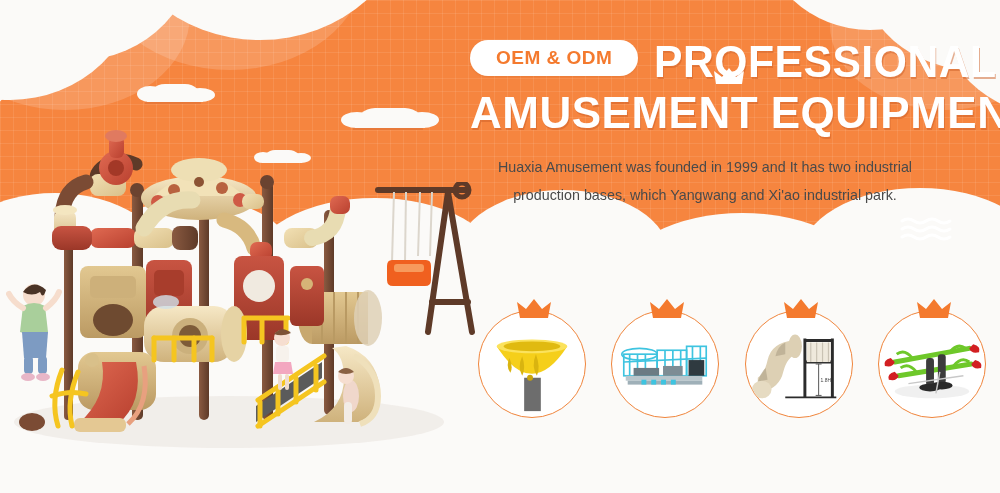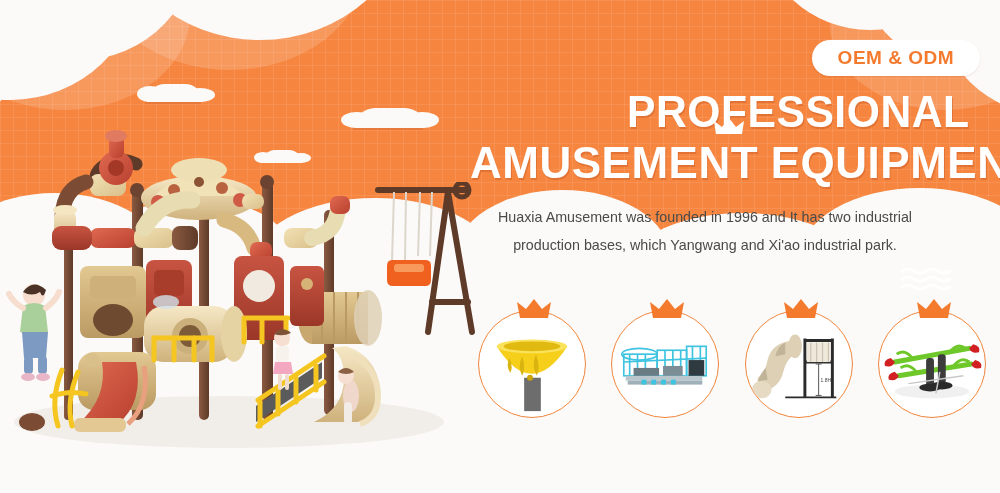--- a/index.html
+++ b/index.html
@@ -73,21 +73,21 @@
   .p5 { left:620px;  bottom:150px; width:245px; height:130px; }
   .p6 { left:800px;  bottom:165px; width:240px; height:140px; }
   
   .pshade { position:absolute; background:#f9dcc6; border-radius:50%; opacity:.55; }
   .ps1 { left:-30px; bottom:198px; width:170px; height:70px; }
   .ps2 { left:330px; bottom:206px; width:150px; height:60px; }
   .ps3 { left:700px; bottom:200px; width:180px; height:66px; }
 
   
   .copy { position:absolute; left:470px; top:40px; width:510px; z-index:30; }
-  .badge-row { display:flex; align-items:flex-end; gap:14px;flex-direction:column; }
+  .badge-row { display:flex; align-items:flex-start; gap:14px; }
   .badge {
     background:#ffffff; color:#f47a2e;
     font-size:19px; font-weight:bold; letter-spacing:.5px;
     padding:7px 26px; border-radius:20px; white-space:nowrap;
     box-shadow:0 1px 2px rgba(150,60,10,.12);
   }
   .h1, .h2 {
     color:#ffffff; font-weight:bold;
     font-family:"Liberation Sans", sans-serif;
     font-size:44px; line-height:1.02; letter-spacing:.5px;
@@ -350,21 +350,21 @@
       <div class="h1">PROFESSIONAL</div>
     </div>
 
     <div class="headline-wrap">
       <svg class="crown-sm" viewBox="0 0 30 20">
         <path d="M2 17 L0 4 L8 10 L15 1 L22 10 L30 4 L28 17 Z" fill="#ffffff"></path>
       </svg>
       <div class="h2">AMUSEMENT EQUIPMENT</div>
     </div>
 
-    <div class="desc">Huaxia Amusement was founded in 1996 and It has two industrial production bases, which Yangwang and Xi'ao industrial park.</div>
+    <div class="desc">Huaxia Amusement was founded in 1999 and It has two industrial production bases, which Yangwang and Xi'ao industrial park.</div>
 
     <svg class="waves" viewBox="0 0 52 26">
       <g stroke="#ffffff" stroke-width="3" fill="none" stroke-linecap="round">
         <path d="M2 5 q6 -4 12 0 t12 0 t12 0 t12 0"></path>
         <path d="M2 13 q6 -4 12 0 t12 0 t12 0 t12 0"></path>
         <path d="M2 21 q6 -4 12 0 t12 0 t12 0 t12 0"></path>
       </g>
     </svg>
   </div>
 

